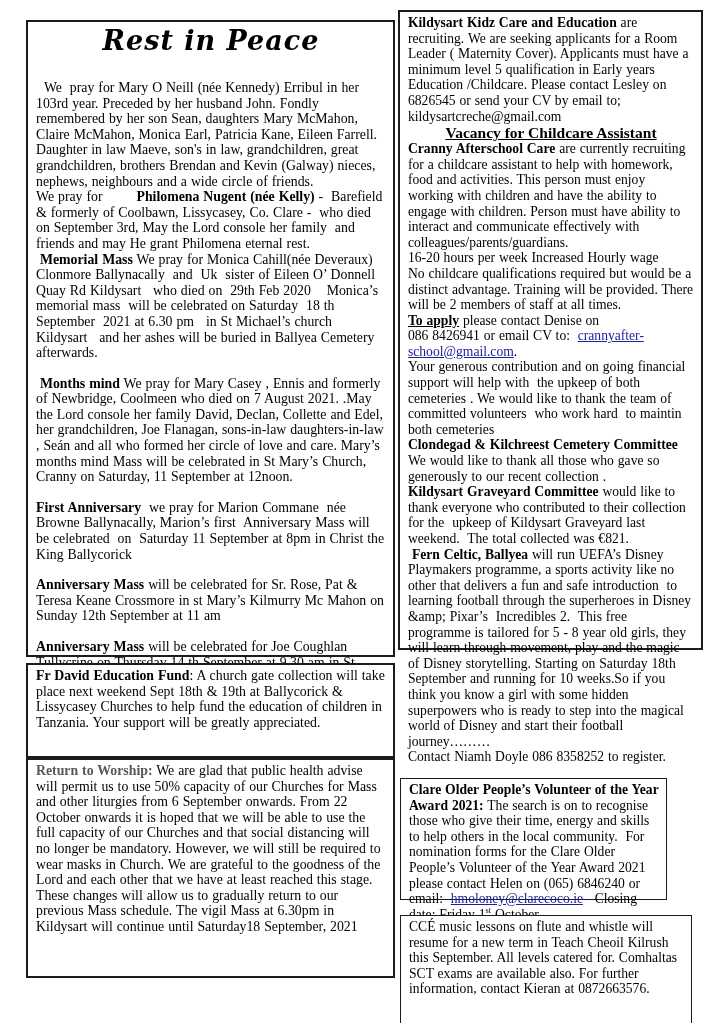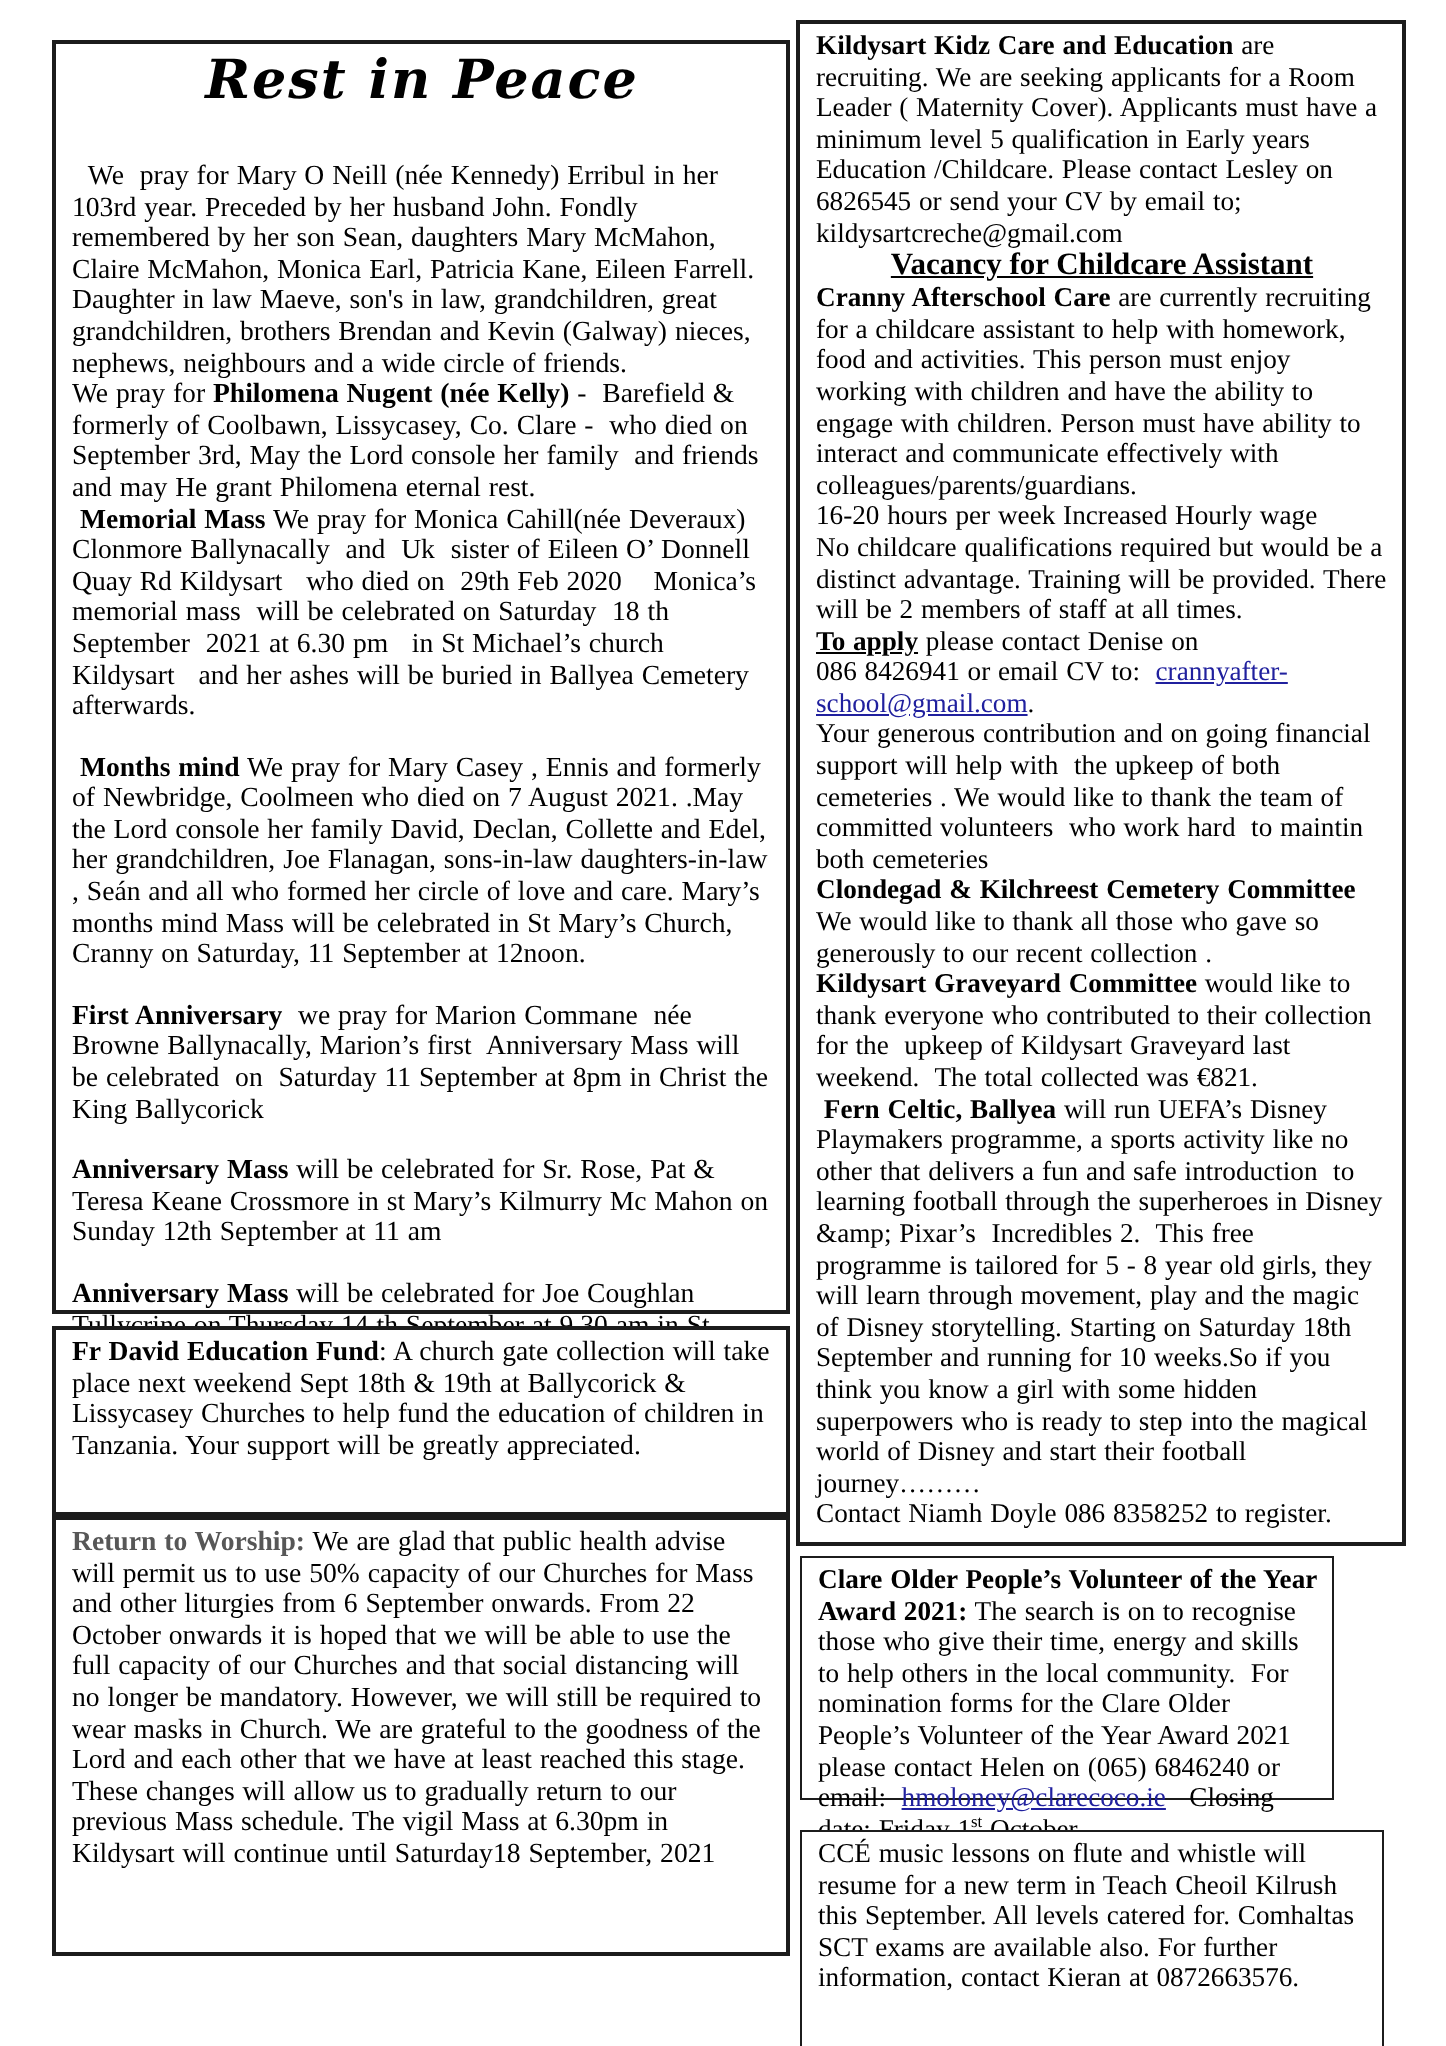--- a/index.html
+++ b/index.html
@@ -45,33 +45,33 @@
     text-decoration:underline;
     font-size:15.5px;
     line-height:17px;
   }
   .link{color:#20209e;text-decoration:underline;cursor:pointer;}
   sup{font-size:0.62em;line-height:0;}
   
   #box-rip        {left:26px;  top:20px;  width:369px; height:637px;}
   #box-fund       {left:26px;  top:663px; width:369px; height:95px;}
   #box-worship    {left:26px;  top:758px; width:369px; height:220px;}
-  #box-notices    {left:398px; top:10px;  width:305px; height:763px;}
+  #box-notices    {left:398px; top:10px;  width:305px; height:640px;}
   #box-award      {left:400px; top:778px; width:267px; height:122px;}
   #box-cce        {left:400px; top:915px; width:292px; height:109px;}
 </style>
 </head>
 <body>
 
 <div class="page">
 
   <section class="box col-left" id="box-rip">
     <h1 class="rip-title">Rest in Peace</h1>
     <p class="para"><span>  We  pray for Mary O Neill (née Kennedy) Erribul in her 103rd year. Preceded by her husband John. Fondly remembered by her son Sean, daughters Mary McMahon, Claire McMahon, Monica Earl, Patricia Kane, Eileen Farrell. Daughter in law Maeve, son's in law, grandchildren, great grandchildren, brothers Brendan and Kevin (Galway) nieces, nephews, neighbours and a wide circle of friends.</span></p>
-    <p class="para"><span>We pray for </span><span style="font-weight: bold;">Philomena Nugent (née Kelly)</span><span> -  Barefield &amp; formerly of Coolbawn, Lissycasey, Co. Clare -  who died on September 3rd, May the Lord console her family  and friends and may He grant Philomena eternal rest.</span></p>
+    <p class="para"><span>We pray for </span><span style="font-weight: bold; margin-left: 30px;">Philomena Nugent (née Kelly)</span><span> -  Barefield &amp; formerly of Coolbawn, Lissycasey, Co. Clare -  who died on September 3rd, May the Lord console her family  and friends and may He grant Philomena eternal rest.</span></p>
     <p class="para"><span> </span><span style="font-weight: bold;">Memorial Mass</span><span> We pray for Monica Cahill(née Deveraux) Clonmore Ballynacally  and  Uk  sister of Eileen O’ Donnell Quay Rd Kildysart   who died on  29th Feb 2020    Monica’s memorial mass  will be celebrated on Saturday  18 th September  2021 at 6.30 pm   in St Michael’s church Kildysart   and her ashes will be buried in Ballyea Cemetery afterwards.</span></p>
     <p class="para gap"><span> </span><span style="font-weight: bold;">Months mind</span><span> We pray for Mary Casey , Ennis and formerly of Newbridge, Coolmeen who died on 7 August 2021. .May the Lord console her family David, Declan, Collette and Edel, her grandchildren, Joe Flanagan, sons-in-law daughters-in-law , Seán and all who formed her circle of love and care. Mary’s months mind Mass will be celebrated in St Mary’s Church, Cranny on Saturday, 11 September at 12noon.</span></p>
     <p class="para gap"><span style="font-weight: bold;">First Anniversary</span><span>  we pray for Marion Commane  née Browne Ballynacally, Marion’s first  Anniversary Mass will be celebrated  on  Saturday 11 September at 8pm in Christ the King Ballycorick</span></p>
     <p class="para gap"><span style="font-weight: bold;">Anniversary Mass</span><span> will be celebrated for Sr. Rose, Pat &amp; Teresa Keane Crossmore in st Mary’s Kilmurry Mc Mahon on Sunday 12th September at 11 am</span></p>
     <p class="para gap"><span style="font-weight: bold;">Anniversary Mass</span><span> will be celebrated for Joe Coughlan Tullycrine on Thursday 14 th September at 9.30 am in St. Mary’s Church  Kilmurry Mc Mahon</span></p>
   </section>
 
   <section class="box col-left" id="box-fund">
     <p class="para"><span style="font-weight: bold;">Fr David Education Fund</span><span>: A church gate collection will take place next weekend Sept 18th &amp; 19th at Ballycorick &amp; Lissycasey Churches to help fund the education of children in Tanzania. Your support will be greatly appreciated.</span></p>
   </section>

